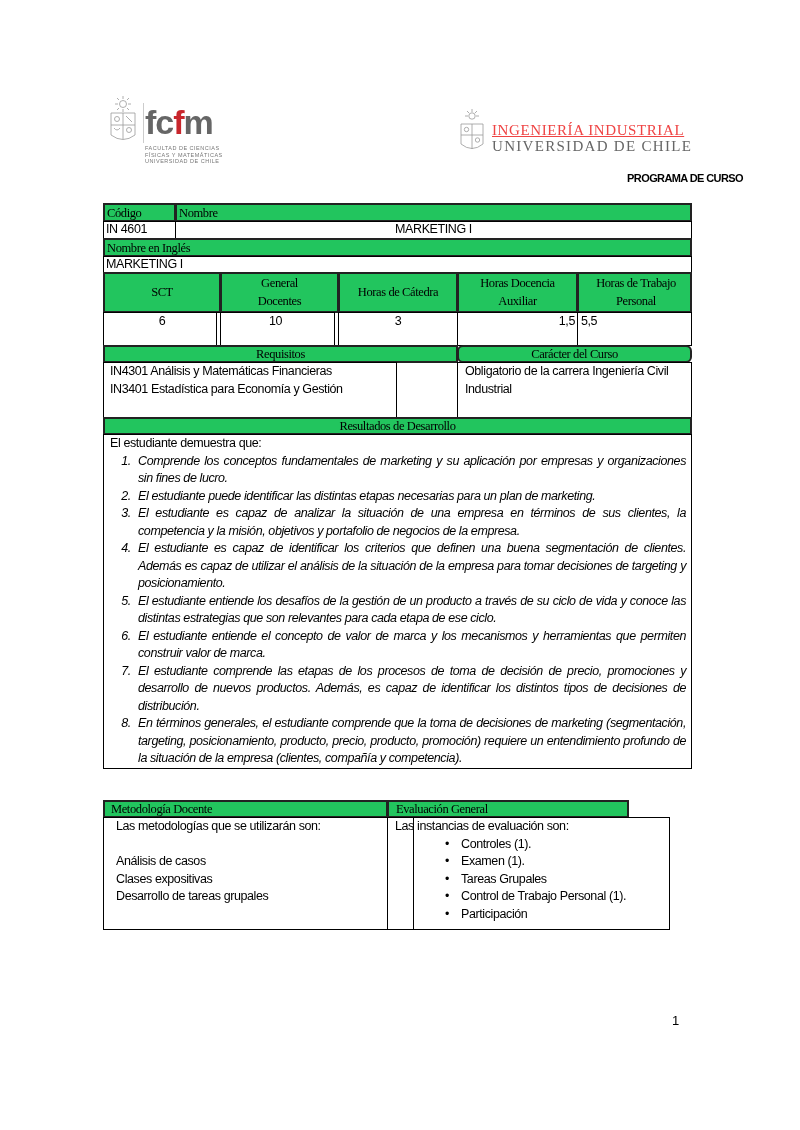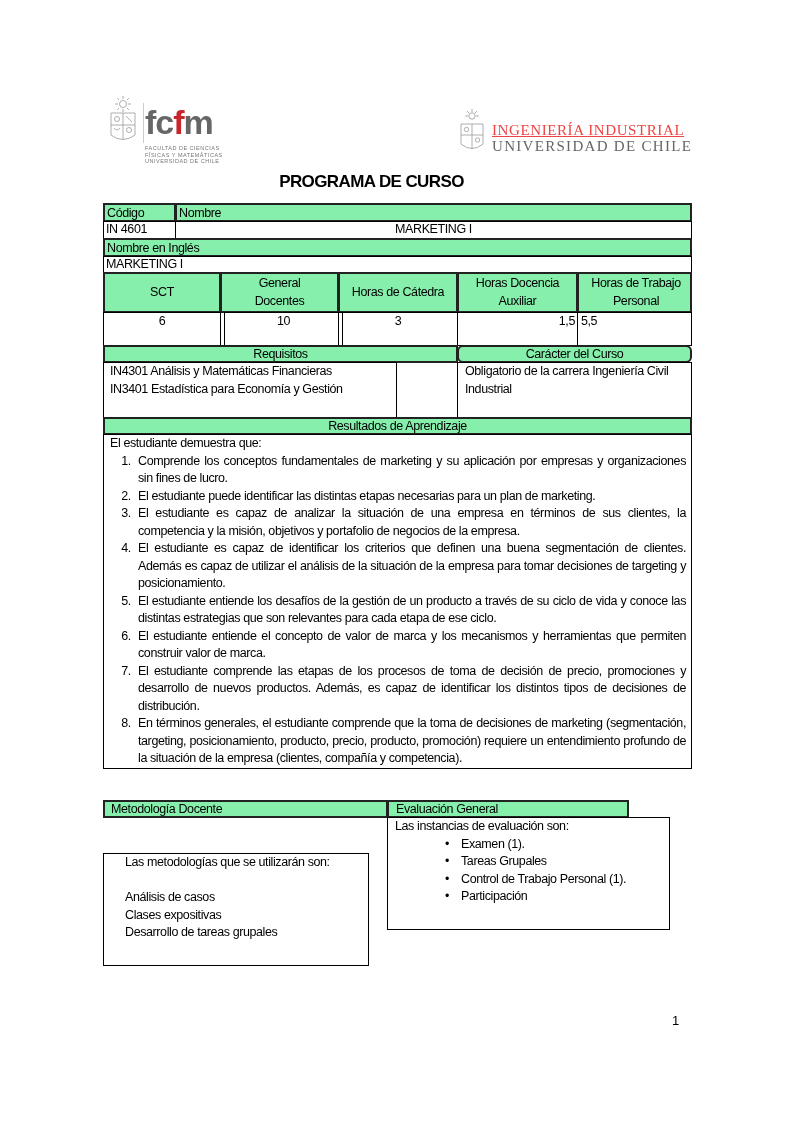--- a/index.html
+++ b/index.html
@@ -17,33 +17,33 @@
               color:#777; letter-spacing:0.5px; width:100px; }
   .fcfm-rule { position:absolute; left:35px; top:8px; width:1px; height:40px; background:#ccc; }
 
   .logo-ii { left:458px; top:108px; width:210px; height:50px; }
   .crest2 { position:absolute; left:0; top:0; width:28px; height:46px; }
   .ii-line1 { position:absolute; left:34px; top:14px; font-family:"Liberation Serif", serif;
               font-size:15px; color:#ef4444; letter-spacing:0.6px; white-space:nowrap;text-decoration:underline; }
   .ii-line2 { position:absolute; left:34px; top:30px; font-family:"Liberation Serif", serif;
               font-size:15px; color:#666; letter-spacing:1.3px; white-space:nowrap; }
 
-  .title { left:0; width:743px; top:172px; text-align:center; font-size:17px; font-weight:bold;
+  .title { left:0; width:743px; top:172px; text-align:right; font-size:11px; font-weight:bold;
            letter-spacing:-0.6px; }
 
   
   .grid { position:absolute; box-sizing:border-box; }
   .cell { position:absolute; box-sizing:border-box; border:1px solid #000; font-size:12.5px;
           line-height:17px; letter-spacing:-0.4px; padding:0 2px; overflow:hidden; }
-  .hdr { background:#86efac; border:2px solid #222; }
+  .hdr { background:#22c55e; border:2px solid #222;font-family:Liberation Serif, serif; }
   .center { text-align:center; }
   .txt { font-size:12.5px; letter-spacing:-0.4px; line-height:17.5px; }
 
   ol.results { margin:0; padding:0 0 0 24px; }
-  ol.results li { padding-left:4px; text-align:justify; }
+  ol.results li { padding-left:4px; text-align:justify;font-style:italic; }
 
   ul.eval { margin:0; padding:0 0 0 50px; list-style:none; }
   ul.eval li { position:relative; padding-left:16px; }
   ul.eval li::before { content:"•"; position:absolute; left:0; top:0; }
 
   .pagenum { left:672px; top:1013px; font-size:13px; }
 </style>
 </head>
 <body>
 
@@ -134,21 +134,21 @@
   <div class="cell hdr center" style="left:457px;top:272px;width:121px;height:41px;line-height:17.5px;padding-top:1px;">
     <span style="display:inline-block;width:110px;">Horas Docencia Auxiliar</span>
   </div>
   <div class="cell hdr center" style="left:577px;top:272px;width:115px;height:41px;line-height:17.5px;padding-top:1px;">
     <span style="display:inline-block;width:110px;">Horas de Trabajo Personal</span>
   </div>
 
   <div class="cell center" style="left:103px;top:312px;width:118px;height:34px;line-height:16px;">
     <span>6</span>
   </div>
-  <div class="cell center" style="left:224px;top:312px;width:119px;height:34px;line-height:16px;">
+  <div class="cell center" style="left:216px;top:312px;width:119px;height:34px;line-height:16px;">
     <span>10</span>
   </div>
   <div class="cell center" style="left:338px;top:312px;width:120px;height:34px;line-height:16px;">
     <span>3</span>
   </div>
   <div class="cell center" style="left:457px;top:312px;width:121px;height:34px;line-height:16px;text-align:right;">
     <span>1,5</span>
   </div>
   <div class="cell" style="left:577px;top:312px;width:115px;height:34px;line-height:16px;padding-left:3px;">
     <span>5,5</span>
@@ -162,21 +162,21 @@
   </div>
   <div class="cell txt" style="left:103px;top:362px;width:294px;height:56px;padding-left:6px;">
     <div>IN4301 Análisis y Matemáticas Financieras</div>
     <div>IN3401 Estadística para Economía y Gestión</div>
   </div>
   <div class="cell txt" style="left:457px;top:362px;width:235px;height:56px;padding-left:7px;padding-right:8px;">
     <div>Obligatorio de la carrera Ingeniería Civil Industrial</div>
   </div>
 
   <div class="cell hdr center" style="left:103px;top:417px;width:589px;height:18px;line-height:14px;">
-    <span>Resultados de Aprendizaje</span>
+    <span>Resultados de Desarrollo</span>
   </div>
   <div class="cell txt" style="left:103px;top:434px;width:589px;height:335px;padding:0 5px 0 6px;">
     <div>El estudiante demuestra que:</div>
     <ol class="results">
       <li>Comprende los conceptos fundamentales de marketing y su aplicación por  empresas y organizaciones sin fines de lucro.</li>
       <li>El estudiante puede identificar las distintas etapas necesarias para un plan de marketing.</li>
       <li>El estudiante es capaz de analizar la situación de una empresa en términos de sus clientes, la competencia y la misión, objetivos y portafolio de negocios de la empresa.</li>
       <li>El estudiante es capaz de identificar los criterios que definen una buena segmentación de clientes.  Además es capaz de utilizar el análisis de la situación de la empresa para tomar decisiones de targeting y posicionamiento.</li>
       <li>El estudiante entiende los desafíos de la gestión de un producto a través de su ciclo de vida y conoce las distintas estrategias que son relevantes para cada etapa de ese ciclo.</li>
       <li>El estudiante entiende el concepto de valor de marca y los mecanismos y herramientas que permiten construir valor de marca.</li>
@@ -186,30 +186,31 @@
   </div>
 </div>
 
 <div class="grid" style="left:0;top:0;">
   <div class="cell hdr" style="left:103px;top:800px;width:285px;height:18px;line-height:14px;padding-left:6px;">
     <span>Metodología Docente</span>
   </div>
   <div class="cell hdr" style="left:387px;top:800px;width:242px;height:18px;line-height:14px;padding-left:7px;">
     <span>Evaluación General</span>
   </div>
-  <div class="cell txt" style="left:103px;top:853px;width:266px;height:113px;padding-left:21px;">
+  <div class="cell txt" style="left:103px;top:817px;width:311px;height:113px;padding-left:12px;">
     <div>Las metodologías que se utilizarán son:</div>
     <div style="height:17.5px;"></div>
     <div>Análisis de casos</div>
     <div>Clases expositivas</div>
     <div>Desarrollo de tareas grupales</div>
   </div>
   <div class="cell txt" style="left:387px;top:817px;width:283px;height:113px;padding-left:7px;">
     <div>Las instancias de evaluación son:</div>
     <ul class="eval">
+      <li>Controles (1).</li>
       <li>Examen (1).</li>
       <li>Tareas Grupales</li>
       <li>Control de Trabajo Personal (1).</li>
       <li>Participación</li>
     </ul>
   </div>
 </div>
 
 <div class="abs pagenum">1</div>
 

